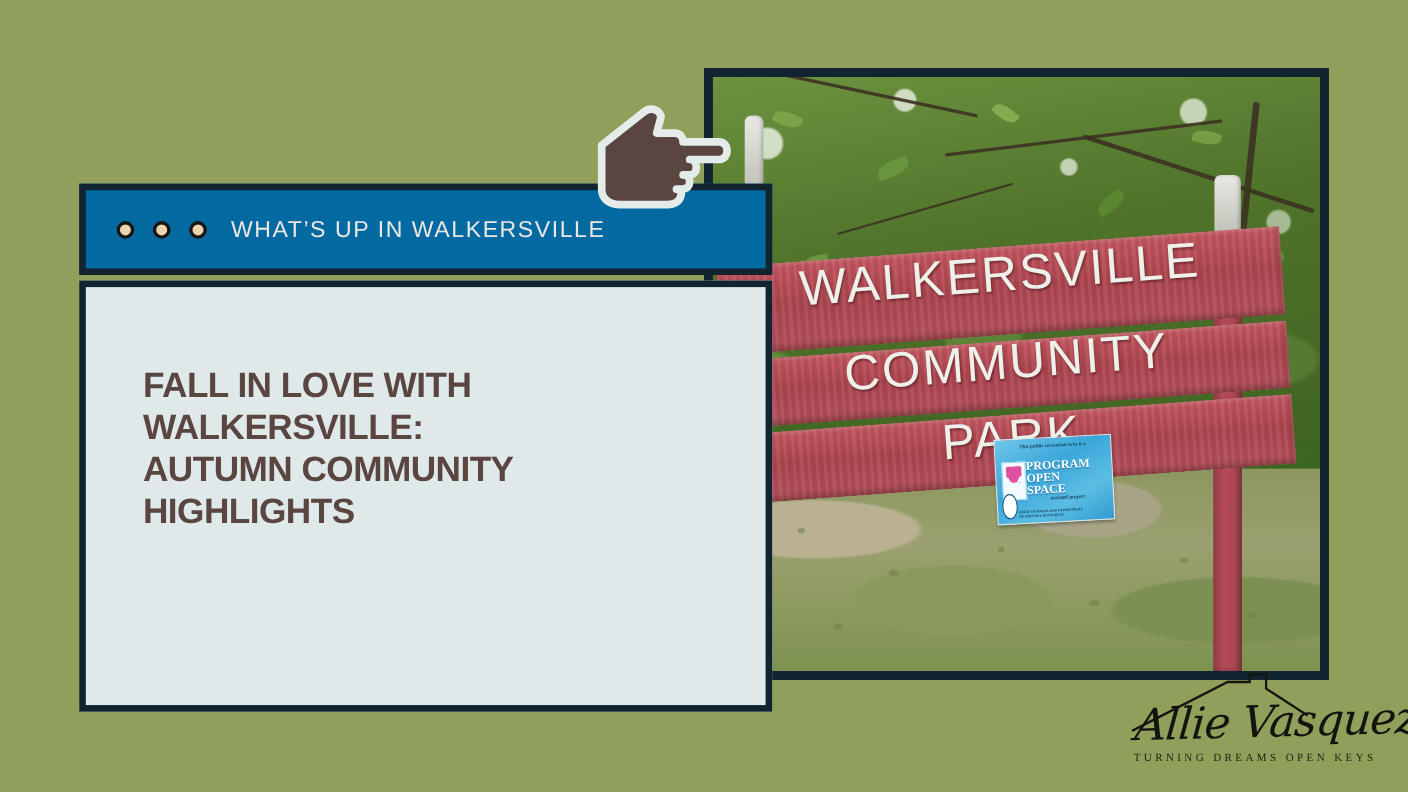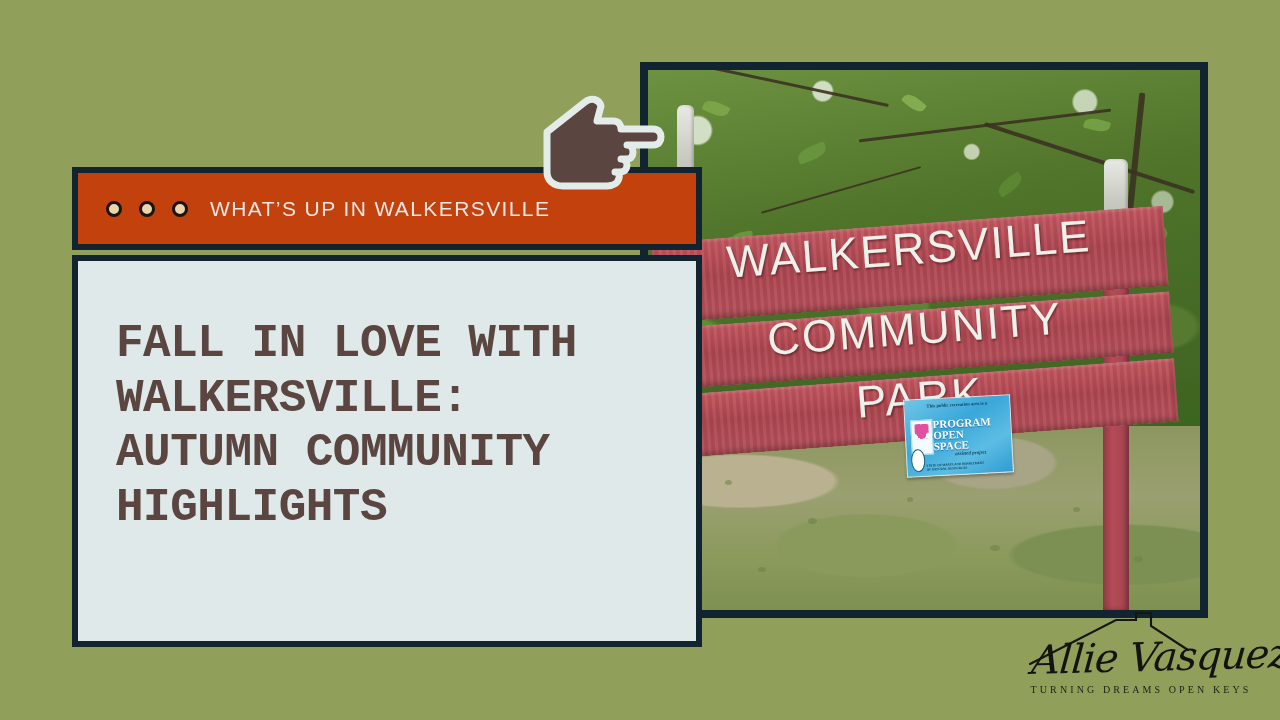--- a/index.html
+++ b/index.html
@@ -247,21 +247,21 @@
     width: 630px;
     height: 480px;
     z-index: 3;
   }
   .card-header {
     position: absolute;
     left: 0; top: 0;
     width: 100%;
     height: 83px;
     box-sizing: border-box;
-    background: #c2410c;
+    background: #0369a1;
     border: 6px solid #11242f;
     display: flex;
     align-items: center;
     padding-left: 28px;
   }
   .dots {
     display: flex;
     align-items: center;
     gap: 17px;
     margin-right: 22px;
@@ -286,25 +286,25 @@
     left: 0;
     top: 88px;
     width: 100%;
     height: 392px;
     box-sizing: border-box;
     background: #dfe9e9;
     border: 6px solid #11242f;
     padding: 56px 30px 0 38px;
   }
   .headline {
-    margin: 0;
+    margin: 14px;
     color: #5a4540;
-    font-family: Liberation Mono, monospace;
+    font-family: Liberation Sans, sans-serif;
     font-weight: bold;
-    font-size: 46px;
+    font-size: 32px;
     line-height: 1.19;
     letter-spacing: -0.5px;
     white-space: pre-line;
   }
 
   
   .hand {
     position: absolute;
     left: 541px;
     top: 88px;

